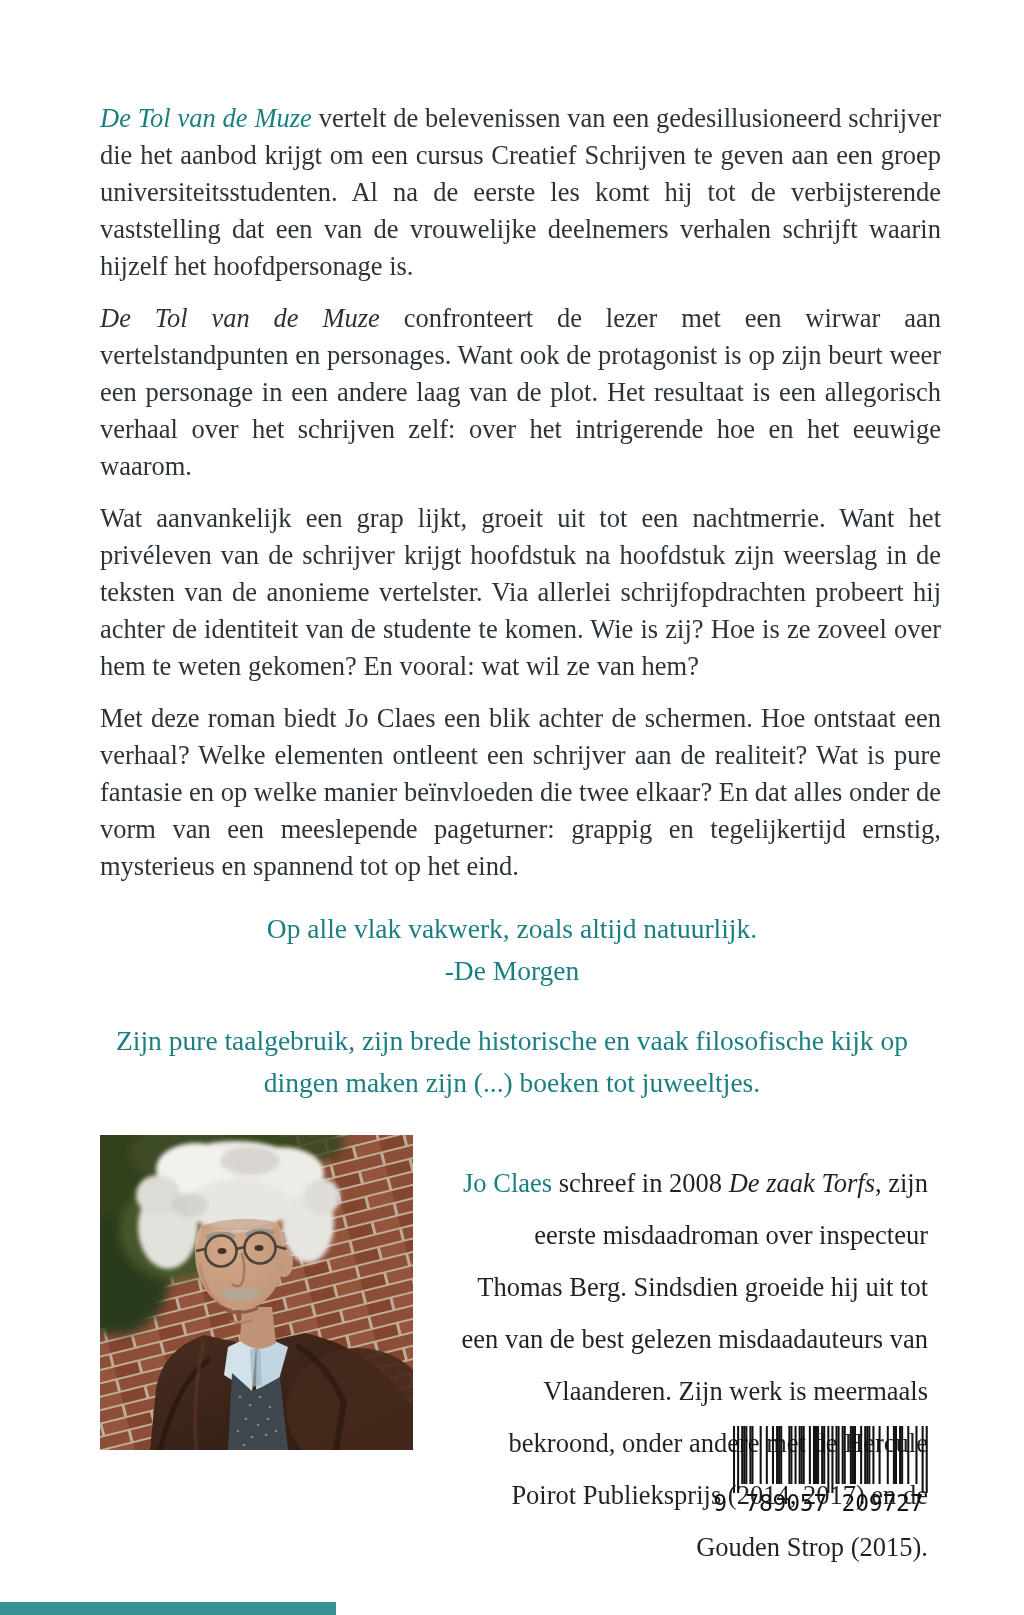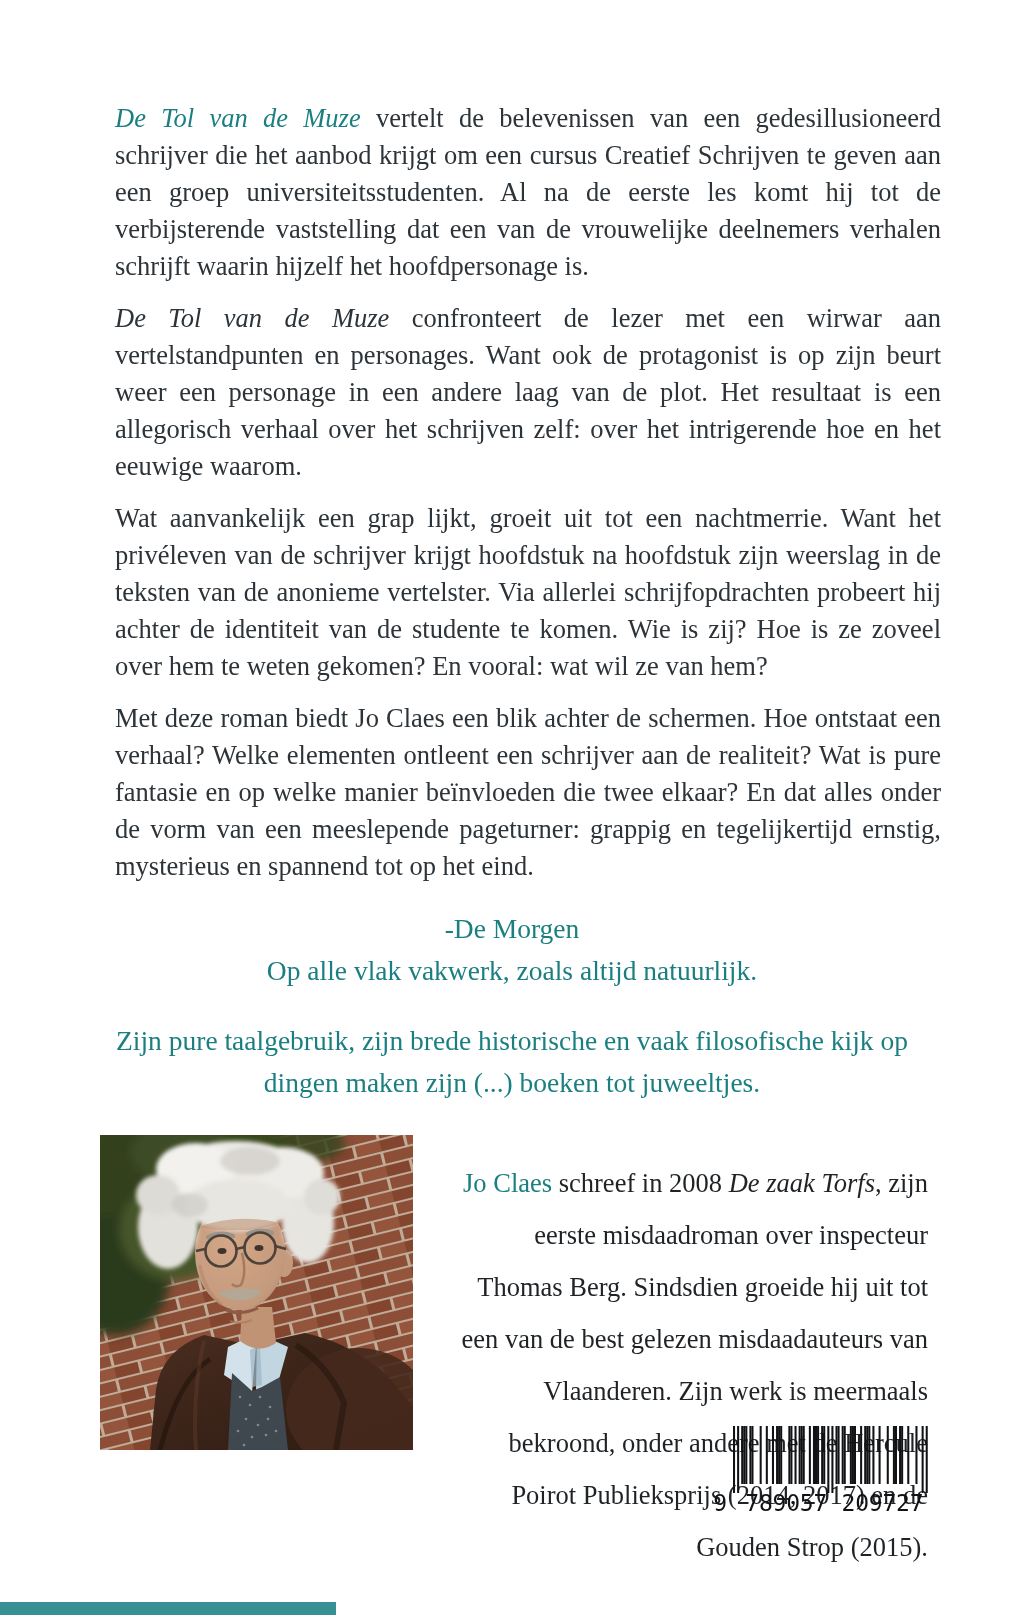--- a/index.html
+++ b/index.html
@@ -9,21 +9,21 @@
     font-family:"Liberation Serif", serif;
     overflow:hidden;
   }
   
   .synopsis {
     position:absolute; left:100px; top:100px; width:841px;
     font-size:26.5px; line-height:37px;
     color:var(--synopsis-text,#2d3439);
     text-align:justify; hyphens:auto;
   }
-  .synopsis p { margin:0 0 15px 15px; }
+  .synopsis p { margin:0 0 15px 0; }
   .title-teal { color:var(--accent-teal,#1b7f82); font-style:italic; }
   .title-italic { font-style:italic; }
 
   
   .quote {
     position:absolute; left:64px; right:64px; text-align:center;
     color:var(--accent-teal,#1b7f82);
     font-size:27.5px; line-height:42.5px;
   }
   .quote p { margin:0; }
@@ -59,22 +59,22 @@
 <div class="page">
 
   <main class="synopsis">
     <p><span class="title-teal">De Tol van de Muze</span><span> vertelt de belevenissen van een gedesillusioneerd schrijver die het aanbod krijgt om een cursus Creatief Schrijven te geven aan een groep universiteitsstudenten. Al na de eerste les komt hij tot de verbijsterende vaststelling dat een van de vrouwelijke deelnemers verhalen schrijft waarin hijzelf het hoofdpersonage is.</span></p>
     <p><span class="title-italic">De Tol van de Muze</span><span> confronteert de lezer met een wirwar aan vertelstandpunten en personages. Want ook de protagonist is op zijn beurt weer een personage in een andere laag van de plot. Het resultaat is een allegorisch verhaal over het schrijven zelf: over het intrigerende hoe en het eeuwige waarom.</span></p>
     <p><span>Wat aanvankelijk een grap lijkt, groeit uit tot een nachtmerrie. Want het privéleven van de schrijver krijgt hoofdstuk na hoofdstuk zijn weerslag in de teksten van de anonieme vertelster. Via allerlei schrijfopdrachten probeert hij achter de identiteit van de studente te komen. Wie is zij? Hoe is ze zoveel over hem te weten gekomen? En vooral: wat wil ze van hem?</span></p>
     <p><span>Met deze roman biedt Jo Claes een blik achter de schermen. Hoe ontstaat een verhaal? Welke elementen ontleent een schrijver aan de realiteit? Wat is pure fantasie en op welke manier beïnvloeden die twee elkaar? En dat alles onder de vorm van een meeslepende pageturner: grappig en tegelijkertijd ernstig, mysterieus en spannend tot op het eind.</span></p>
   </main>
 
   <figure class="quote q1">
+    <p>Op alle vlak vakwerk, zoals altijd natuurlijk.</p>
     <p>-De Morgen</p>
-    <p>Op alle vlak vakwerk, zoals altijd natuurlijk.</p>
   </figure>
 
   <figure class="quote q2">
     <p>Zijn pure taalgebruik, zijn brede historische en vaak filosofische kijk op dingen maken zijn (...) boeken tot juweeltjes.</p>
   </figure>
 
   <div class="photo">
     <svg viewBox="0 0 313 315" width="313" height="315" role="img">
       <defs>
         <pattern id="bricks" width="52" height="26" patternUnits="userSpaceOnUse" patternTransform="rotate(-14 156 157)">

